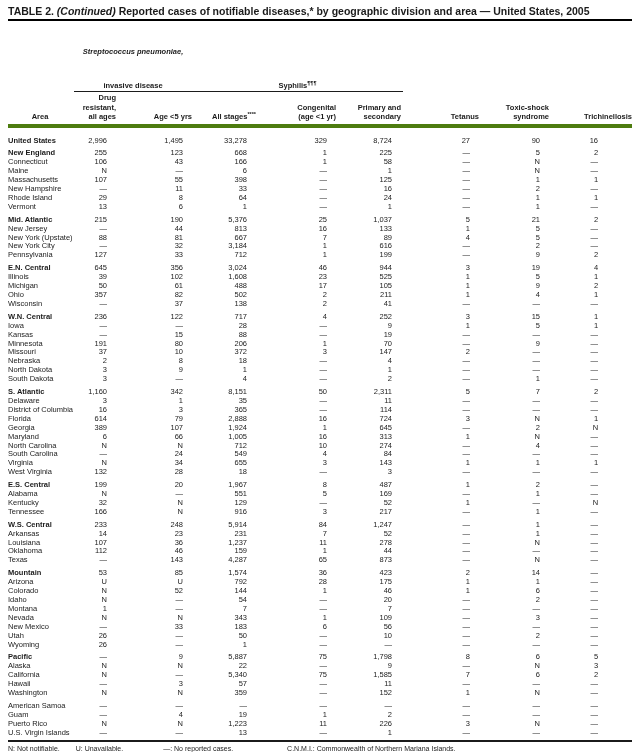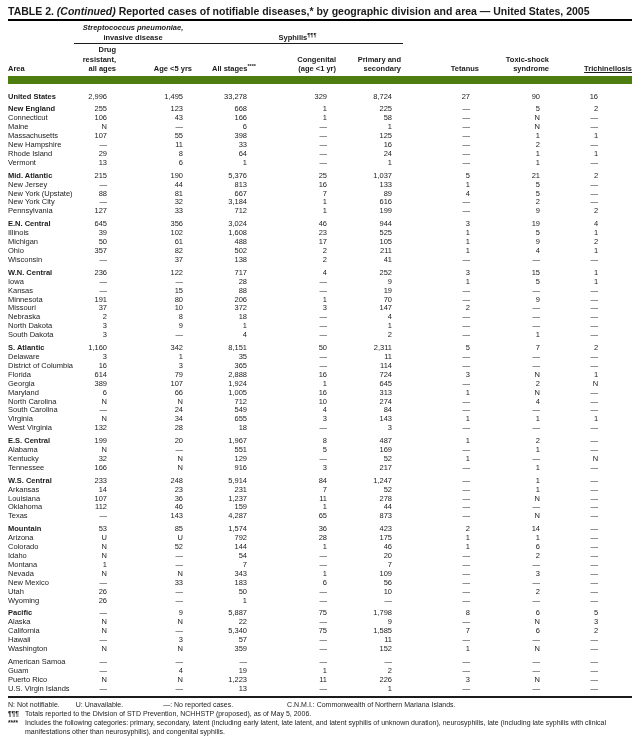--- a/index.html
+++ b/index.html
@@ -38,30 +38,30 @@
     padding: 0 2px 0 0;
     white-space: pre-line;
     overflow: visible;
   }
   th.grp {
     text-align: center;
     border-bottom: 1px solid #1b1b1b;
     padding-bottom: 1px;
     white-space: nowrap;
   }
-  th.grp .gl { display: block; }
+  th.grp .gl { display: block; margin-top: 24px; }
   sup { font-size: 5.5px; vertical-align: super; line-height: 0; }
 
   tr.cols th {
-    border-bottom: 8px solid #4d7c0f;
+    border-bottom: 4px solid #4d7c0f;
     padding-bottom: 2px;
     padding-top: 1px;
   }
-  tr.cols th.area { text-align: left; padding-left: 0; }
-  tr.cols th.last { padding-right: 0; text-decoration: underline; }
+  tr.cols th.area { text-align: center; padding-left: 0; }
+  tr.cols th.last { padding-right: 0; }
 
   tbody td {
     line-height: 8.9px;
     white-space: nowrap;
     padding: 0;
     overflow: visible;
   }
   tbody td.area { text-align: left; }
   tbody td.area.b { font-weight: bold; }
   tbody td.num { text-align: right; padding-right: 11px; }

